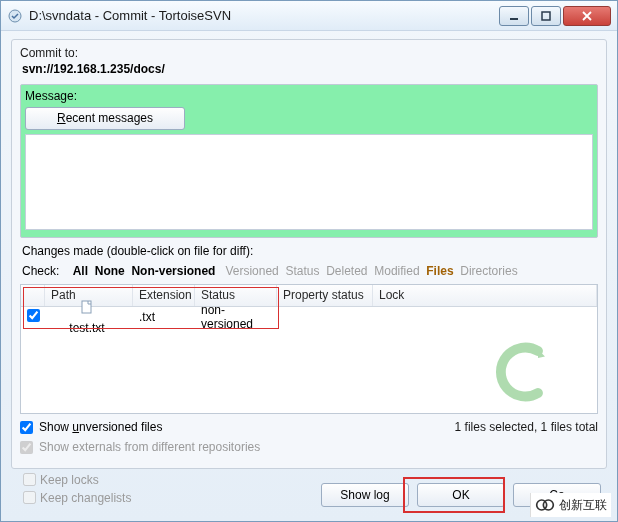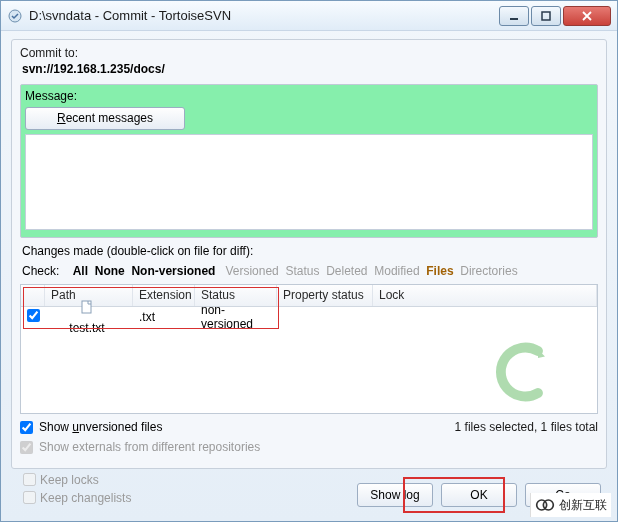--- a/index.html
+++ b/index.html
@@ -52,21 +52,21 @@
 
 .footer-row { display: flex; align-items: center; margin-top: 6px; font-size: 12px; }
 .footer-row label { margin-left: 2px; }
 .footer-row .spacer { flex: 1; }
 .status-text { color: #1a1a1a; }
 
 .bottom-checks { position: absolute; left: 22px; bottom: 14px; line-height: 18px; color: #9a9a9a; }
 .bottom-checks input[type=checkbox] { vertical-align: -2px; }
 
 .btn-row { position: absolute; right: 16px; bottom: 14px; display: flex; gap: 8px; align-items: center; }
-.btn { width: 76px; height: 24px; border: 1px solid #9cadc2; border-radius: 3px; background: linear-gradient(#fefefe,#e7edf5); text-align: center; line-height: 22px; cursor: default; }
+.btn { width: 88px; height: 24px; border: 1px solid #9cadc2; border-radius: 3px; background: linear-gradient(#fefefe,#e7edf5); text-align: center; line-height: 22px; cursor: default; }
 .hl-ok { position: absolute; border: 2px solid #d83030; pointer-events: none; }
 
 .brand { position: absolute; right: 6px; bottom: 4px; background: #fff; padding: 2px 4px; display: flex; align-items: center; gap: 4px; font-size: 11px; color: #222; border-left: 1px solid #ddd; }
 .brand-logo { width: 20px; height: 20px; }
 
 input[type=checkbox] { margin: 0 4px 0 0; }
 </style>
 </head>
 <body>
 

